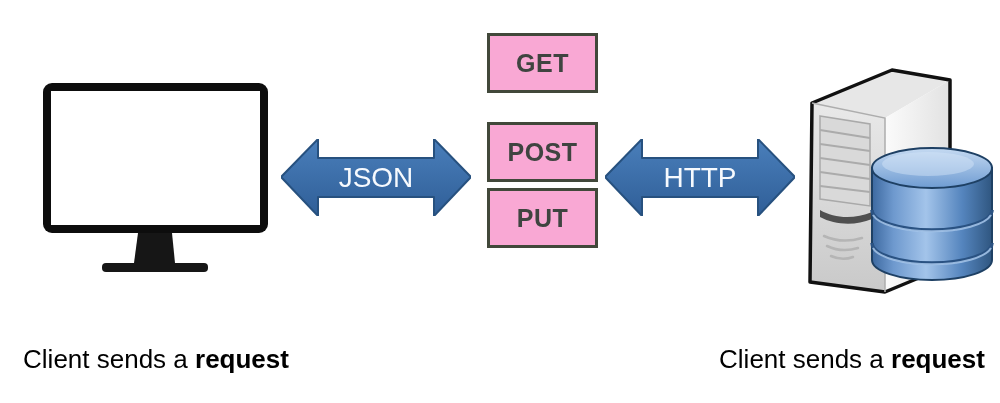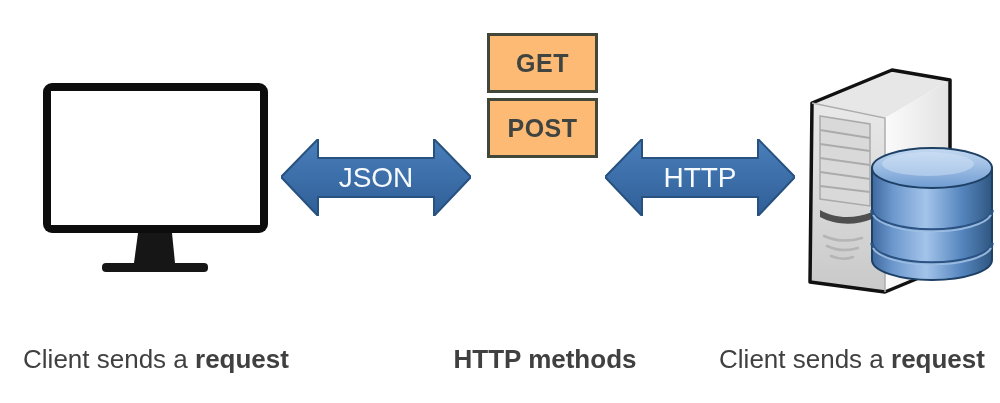--- a/index.html
+++ b/index.html
@@ -2,32 +2,32 @@
 <html><head>
 <meta charset="utf-8">
 <title>Diagram</title>
 <style>
   * { margin:0; padding:0; box-sizing:border-box; }
   html,body { background:#ffffff; font-family:"Liberation Sans", sans-serif; }
   .stage { position:relative; width:1000px; height:403px; background:#ffffff; overflow:hidden; }
 
   .method-box {
     position:absolute; left:487px; width:111px; height:60px;
-    background:#fdba74; border:3px solid #41483A;
+    background:#f9a8d4; border:3px solid #41483A;
     display:flex; align-items:center; justify-content:center;
     font-weight:bold; font-size:25px; color:#3F4440; letter-spacing:0.5px;
   }
   .mb-0 { top:33px; }
-  .mb-1 { top:98px; }
+  .mb-1 { top:122px; }
   .mb-2 { top:188px; }
   .mb-3 { top:265px; }
 
   .caption {
     position:absolute; top:342px; font-size:26px; line-height:34px;
-    color:#404040; text-align:center; white-space:nowrap;
+    color:#000000; text-align:center; white-space:nowrap;
   }
   .caption b { font-weight:bold; }
   .caption-client { left:15px;  width:282px; }
   .caption-methods{ left:420px; width:250px; font-weight:bold; }
   .caption-server { left:697px; width:310px; }
 
   .arrow-svg { position:absolute; top:139px; width:190px; height:77px; }
   .arrow-left  { left:281px; }
   .arrow-right { left:605px; }
   .arrow-label { font-size:28px; fill:#F7FAFE; font-family:"Liberation Sans", sans-serif; }
@@ -56,20 +56,23 @@
     </defs>
     <polygon points="0,38 37,0 37,19 153,19 153,0 190,38 153,77 153,58 37,58 37,77" fill="url(#agradL)" stroke="#27517F" stroke-width="2" stroke-linejoin="round"></polygon>
     <text class="arrow-label" x="95" y="48" text-anchor="middle">JSON</text>
   </svg>
 
   <div class="method-box mb-0">
     <span>GET</span>
   </div>
   <div class="method-box mb-1">
     <span>POST</span>
+  </div>
+  <div class="method-box mb-2">
+    <span>PUT</span>
   </div>
 
   <svg class="arrow-svg arrow-right" viewBox="0 0 190 77" aria-hidden="true">
     <defs>
       <linearGradient id="agradR" x1="0" y1="0" x2="0" y2="1">
         <stop offset="0" stop-color="#4A7FBB"></stop>
         <stop offset="1" stop-color="#2F5E97"></stop>
       </linearGradient>
     </defs>
     <polygon points="0,38 37,0 37,19 153,19 153,0 190,38 153,77 153,58 37,58 37,77" fill="url(#agradR)" stroke="#27517F" stroke-width="2" stroke-linejoin="round"></polygon>
@@ -130,21 +133,18 @@
       <path d="M73,192 A60,20 0 0 0 191,192" stroke="#A8C8EC" stroke-width="2" fill="none" opacity="0.85"></path>
       <ellipse cx="132" cy="112" rx="60" ry="20" fill="url(#dbTop)" stroke="#1E4064" stroke-width="2"></ellipse>
       <ellipse cx="128" cy="108" rx="46" ry="12" fill="#D8E7F8" opacity="0.45"></ellipse>
     </g>
   </svg>
 
   <div class="caption caption-client">
     <span>Client sends a </span><b>request</b>
   </div>
 
-  <div class="caption caption-methods">
-    <b>HTTP methods</b>
-  </div>
 
   <div class="caption caption-server">
     <span>Client sends a </span><b>request</b>
   </div>
 
 </div>
 
 </body></html>

